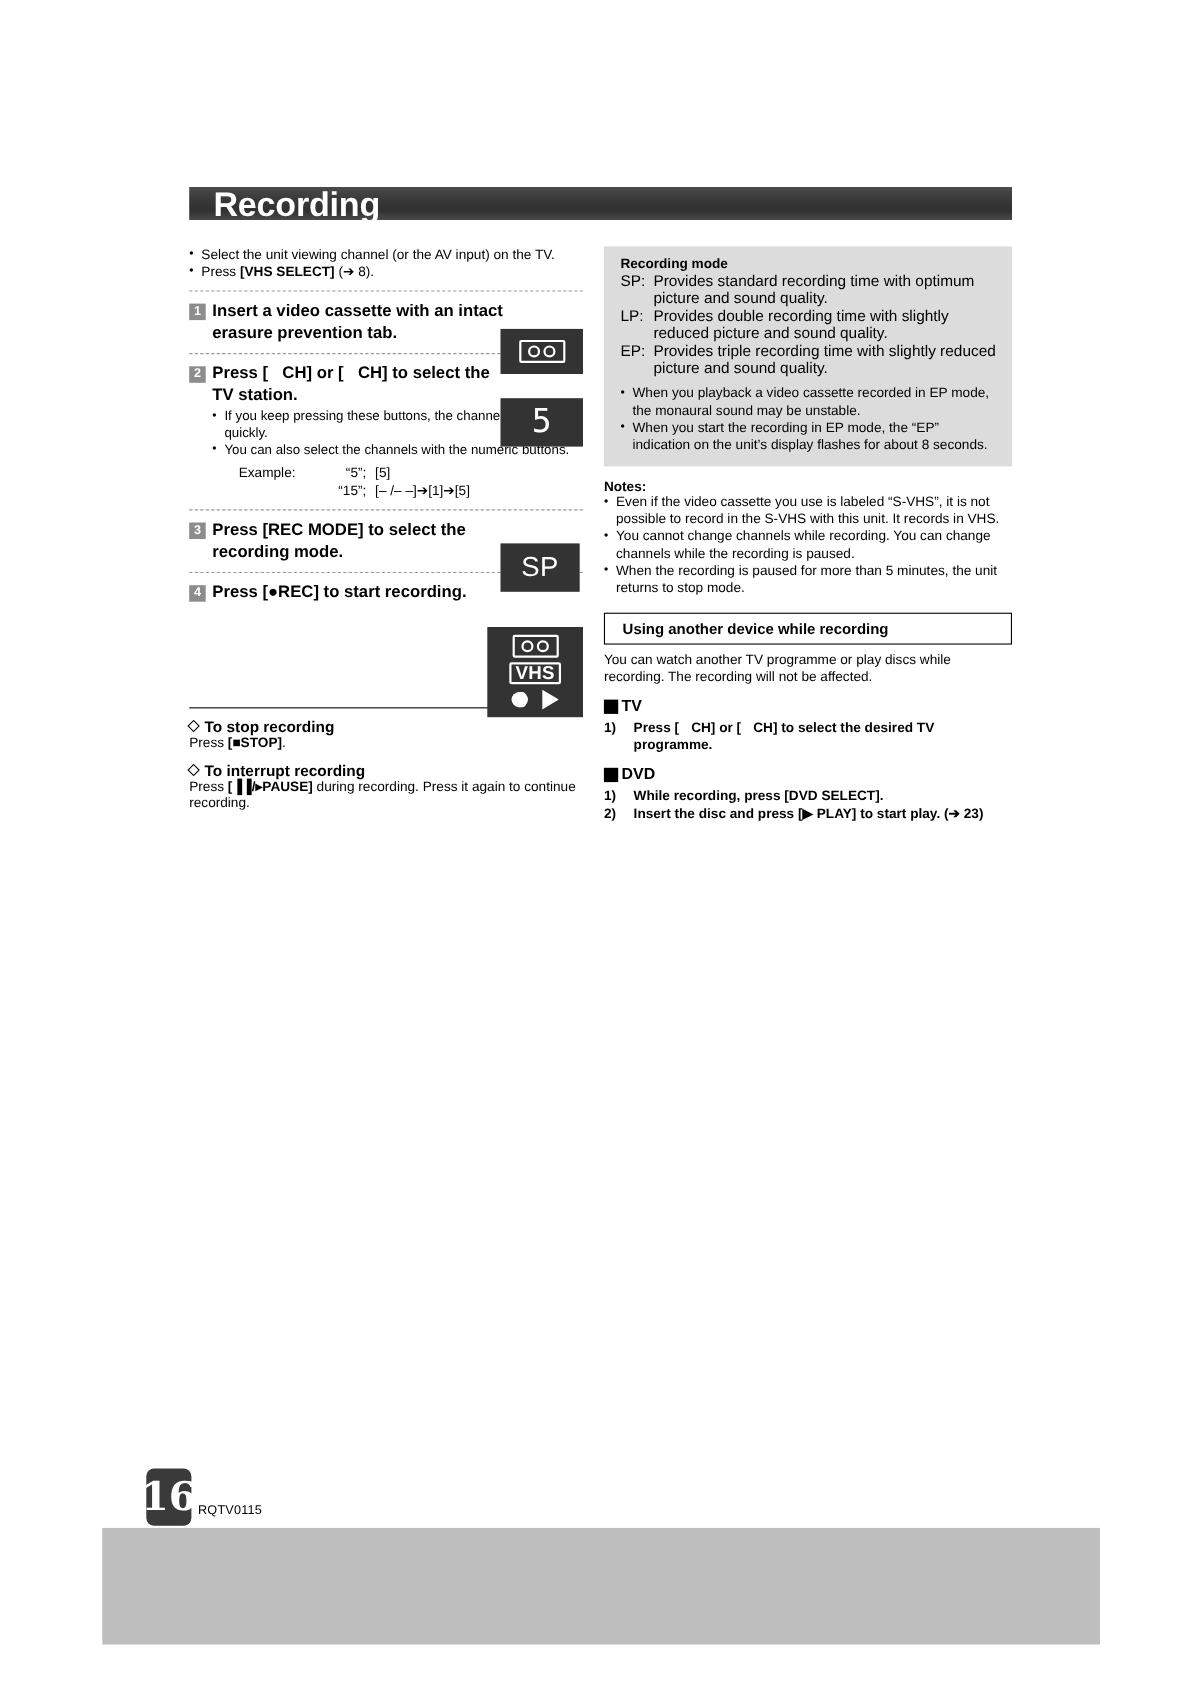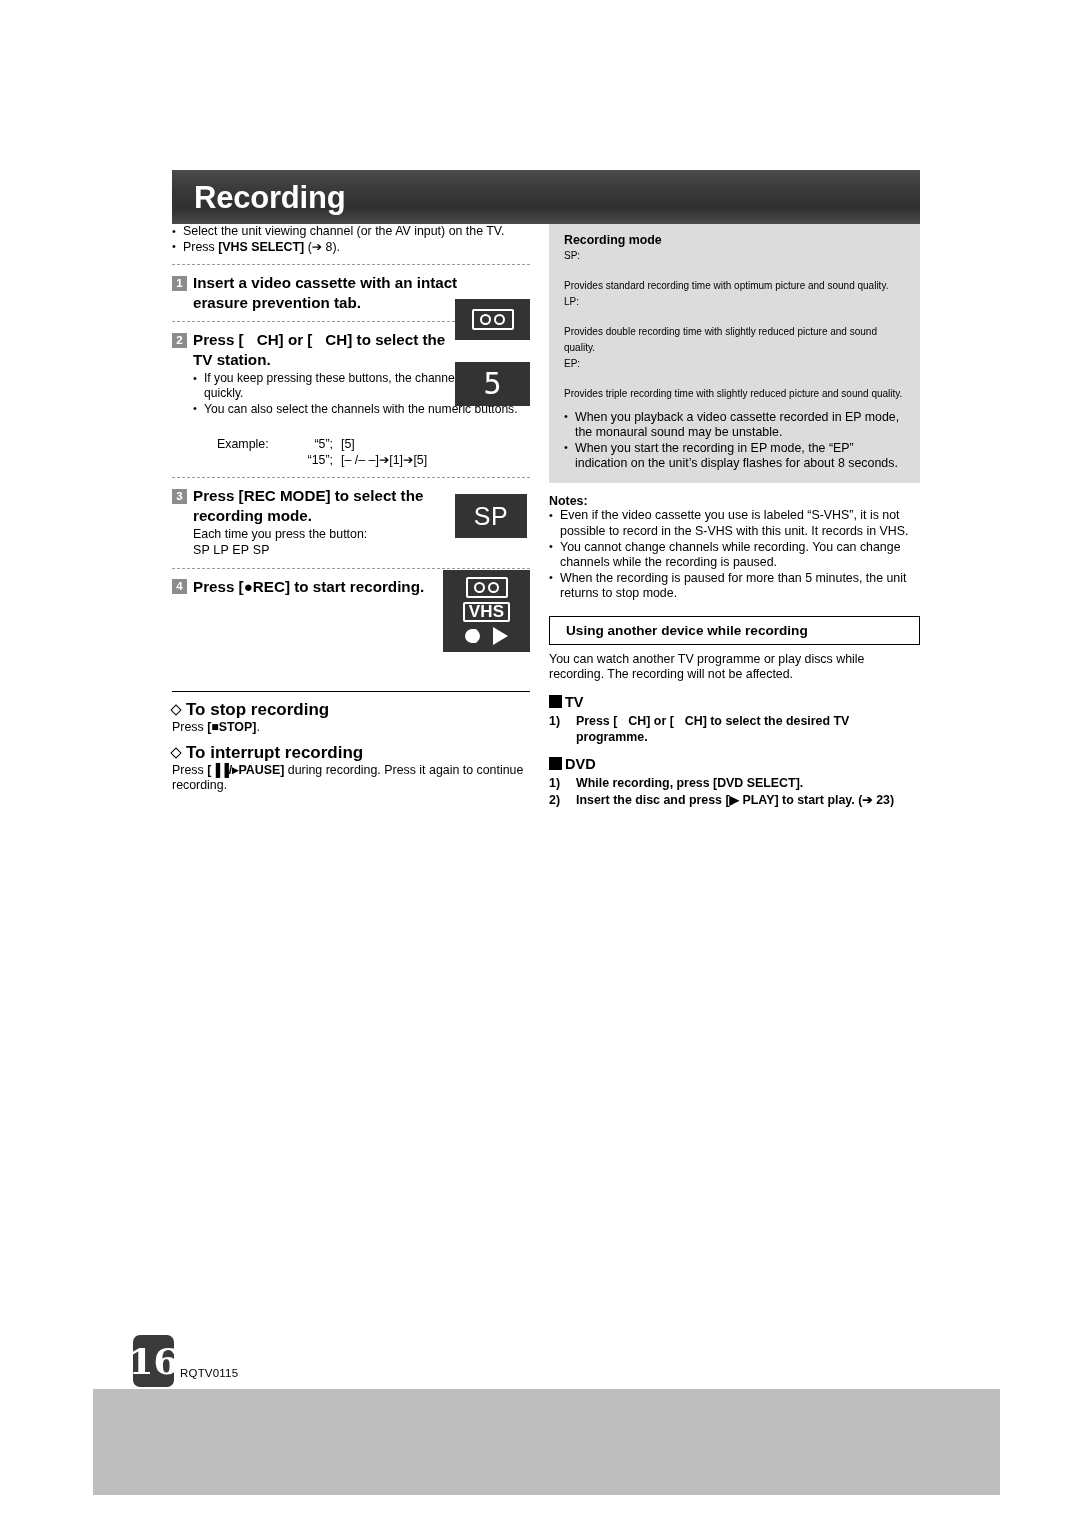--- a/index.html
+++ b/index.html
@@ -15,21 +15,21 @@
     color: #000000;
     overflow: hidden;
   }
 
   
   .header-bar {
     position: absolute;
     left: 172px;
     top: 170px;
     width: 748px;
-    height: 54px;
+    height: 30px;
     background: linear-gradient(to bottom, #4b4b4b 0%, #3a3a3a 35%, #303030 70%, #4a4a4a 100%);
     display: flex;
     align-items: center;
   }
   .header-title {
     color: #ffffff;
     font-size: 31px;
     font-weight: bold;
     letter-spacing: -0.2px;
     padding-left: 22px;
@@ -202,21 +202,21 @@
     width: 0; height: 0;
     border-left: 15px solid #ffffff;
     border-top: 9px solid transparent;
     border-bottom: 9px solid transparent;
   }
 
   
   .diamond-head {
     display: flex;
     align-items: baseline;
-    font-size: 17px;
+    font-size: 14px;
     font-weight: bold;
     margin-top: 8px;
   }
   .diamond {
     display: inline-block;
     width: 8px; height: 8px;
     border: 1.3px solid #000;
     transform: rotate(45deg);
     margin-right: 6px;
     position: relative;
@@ -230,24 +230,23 @@
     padding: 9px 12px 11px 15px;
     box-sizing: border-box;
   }
   .gb-title {
     font-size: 12.4px;
     font-weight: bold;
     margin-bottom: 1px;
   }
   .mode-row {
     display: flex;
-    font-size: 10px;
+    font-size: 14px;
     line-height: 15.4px;
     margin-bottom: 1px;
-    flex-direction: column;
   }
   .mode-key {
     flex: 0 0 30px;
   }
   .mode-def {
     flex: 1;
   }
   .gray-box .bullet-list {
     margin-top: 8px;
   }
@@ -288,21 +287,21 @@
     font-size: 12.4px;
     font-weight: bold;
     line-height: 16px;
     margin-bottom: 1px;
   }
   .num-key { flex: 0 0 27px; }
 
   
   .example {
     margin-left: 24px;
-    margin-top: 20px;
+    margin-top: 6px;
     font-size: 12.4px;
     line-height: 15.8px;
   }
   .ex-row { display: flex; }
   .ex-label { flex: 0 0 72px; }
   .ex-quote { flex: 0 0 44px; text-align: right; padding-right: 8px; }
   .ex-keys  { flex: 1; }
 
   .mode-seq {
     font-size: 12.4px;
@@ -396,24 +395,20 @@
     </div>
   </div>
 
   <hr class="hrule-dash">
 
   <div class="step">
     <div class="step-head">
       <div class="step-num">3</div>
       <div class="step-title">Press [REC MODE] to select the recording mode.</div>
     </div>
-    <div class="step-body">
-      <div class="body-text">Each time you press the button:</div>
-      <div class="mode-seq">SP    LP    EP    SP</div>
-    </div>
   </div>
 
   <hr class="hrule-dash">
 
   <div class="step">
     <div class="step-head">
       <div class="step-num">4</div>
       <div class="step-title">Press [●REC] to start recording.</div>
     </div>
   </div>

